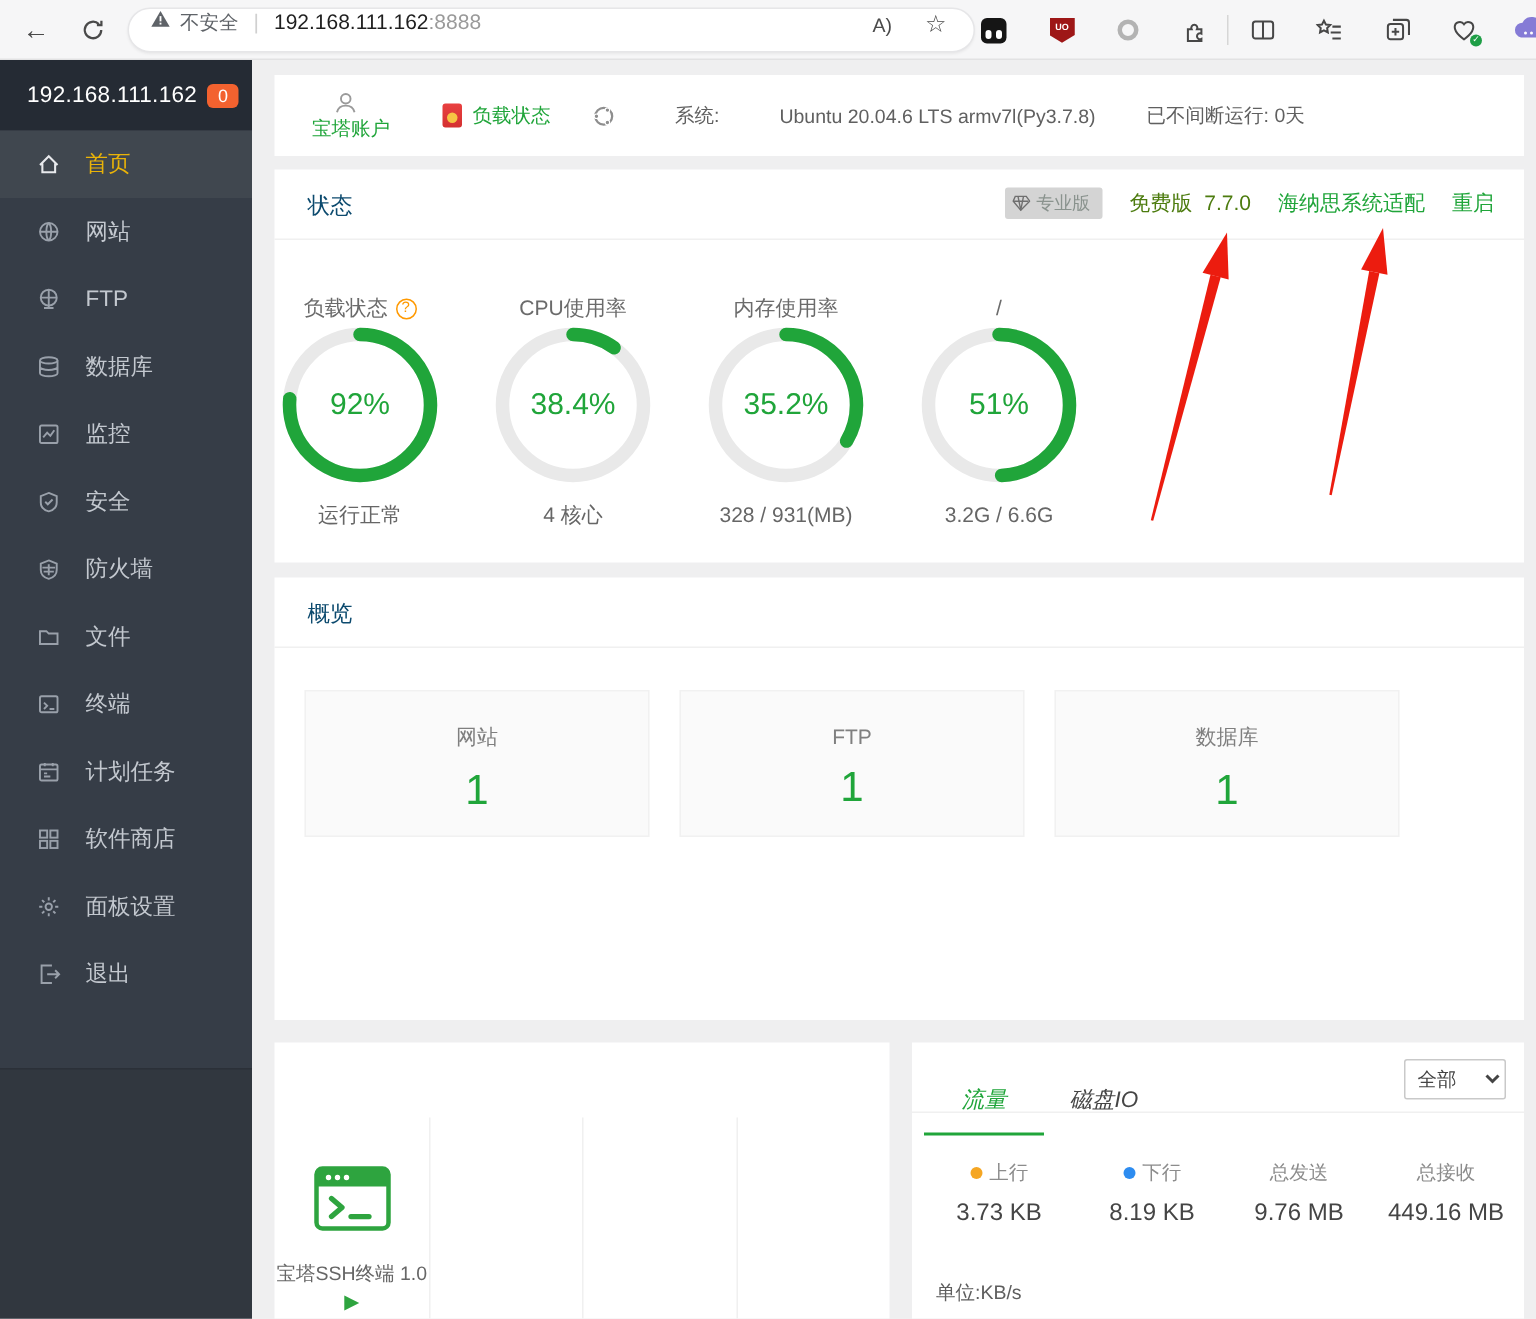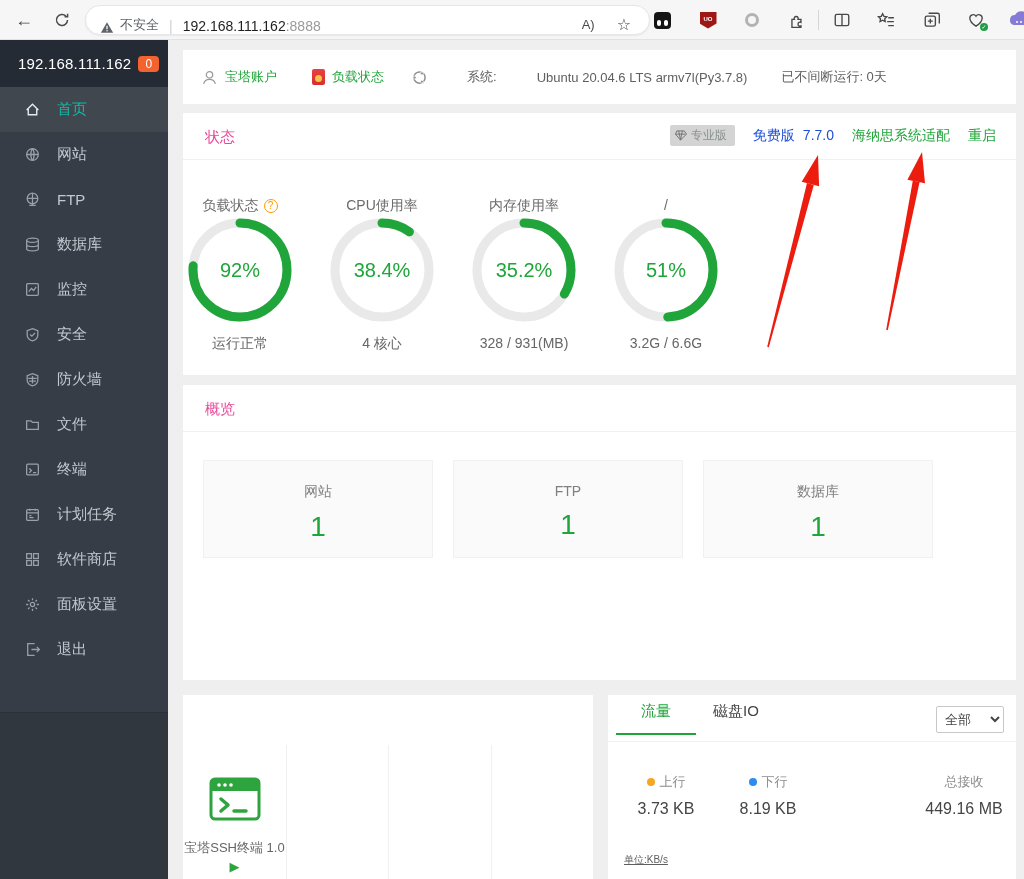--- a/index.html
+++ b/index.html
@@ -1,21 +1,21 @@
 <!DOCTYPE html>
 <html><head>
 <meta charset="utf-8">
 <style>
   * { margin:0; padding:0; box-sizing:border-box; }
   html,body { width:1024px; height:879px; overflow:hidden; font-family:"Liberation Sans","DejaVu Sans",sans-serif; background:#efeff0; }
 
   
   #toolbar { position:absolute; left:0; top:0; width:1024px; height:40px; background:#f6f6f7; border-bottom:1px solid #e2e2e3; z-index:30; }
   .tb-btn { position:absolute; top:8px; width:24px; height:24px; display:flex; align-items:center; justify-content:center; color:#4a4a4a; cursor:pointer; }
-  #url-pill { position:absolute; left:85px; top:5px; width:565px; height:30px; background:#fff; border:1px solid #e6e6e8; border-radius:15px; box-shadow:0 1px 2px rgba(0,0,0,.06); display:flex; align-items:flex-end; }
+  #url-pill { position:absolute; left:85px; top:5px; width:565px; height:30px; background:#fff; border:1px solid #e6e6e8; border-radius:15px; box-shadow:0 1px 2px rgba(0,0,0,.06); display:flex; align-items:flex-start; }
   #url-pill .warn { margin-left:14px; display:flex; align-items:center; }
   #url-pill .notsecure { margin-left:6px; font-size:13px; color:#5f6368; }
   #url-pill .sep { margin:0 10px; color:#d0d0d0; font-size:14px; }
   #url-pill .url { font-size:14px; color:#1f1f1f; }
   #url-pill .port { font-size:14px; color:#9a9a9a; }
   #url-pill .pill-right { margin-left:auto; display:flex; align-items:center; gap:22px; margin-right:18px; color:#4a4a4a; }
   .readaloud { font-size:13px; color:#4a4a4a; }
   .star-glyph { font-size:16px; color:#4a4a4a; }
   .ext-dark { width:17px; height:17px; background:#151515; border-radius:4px; position:relative; }
   .ext-dark:before, .ext-dark:after { content:""; position:absolute; bottom:3px; width:4px; height:6px; border-radius:2px; background:#fff; }
@@ -27,51 +27,51 @@
   .ext-cloud { position:absolute; top:9px; }
 
   
   #sidebar { position:absolute; left:0; top:40px; width:168px; height:839px; background:#363d47; z-index:10; }
   #side-head { height:47px; background:#252b34; display:flex; align-items:center; padding:0 10px; }
   #side-head .ip { color:#fff; font-size:15px; margin-left:8px; letter-spacing:.2px; }
   #side-badge { margin-left:7px; background:#f3622f; color:#fff; font-size:12px; border-radius:4px; padding:1px 7px; }
   #side-menu { position:absolute; top:47px; left:0; right:0; }
   .si { height:45px; display:flex; align-items:center; padding-left:24px; color:#c3c8cf; font-size:15px; cursor:pointer; }
   .si svg { width:17px; height:17px; margin-right:16px; color:#99a0aa; flex:none; }
-  .si.active { background:#40474f; color:#14b8a6; }
+  .si.active { background:#40474f; color:#eab308; }
   .si.active svg { color:#e8eaed; }
   #side-foot { position:absolute; top:672px; left:0; right:0; bottom:0; background:#31373f; border-top:1px solid #2b3038; }
 
   
   #main { position:absolute; left:168px; top:40px; width:856px; height:839px; background:#efeff0; overflow:hidden; }
   .card { position:absolute; background:#fff; }
   #card-info   { left:15px; top:10px;  width:833px; height:54px; }
   #card-status { left:15px; top:73px;  width:833px; height:262px; }
   #card-overview { left:15px; top:345px; width:833px; height:295px; }
   #card-software { left:15px; top:655px; width:410px; height:300px; }
   #card-traffic  { left:440px; top:655px; width:408px; height:300px; }
 
   
   #card-info { display:flex; align-items:center; font-size:13px; color:#666; }
   .info-item { display:flex; align-items:center; }
   .green-link { color:#20a53a; cursor:pointer; }
-  #acct { margin-left:18px; } #acct span { margin-left:7px; font-size:13px; }
+  #acct { margin-left:18px;flex-direction:column; } #acct span { margin-left:7px; font-size:13px; }
   #invite { margin-left:28px; } #invite span { margin-left:7px; }
   #sysinfo { margin-left:28px;gap:32px; } #sysinfo .lbl { margin-left:8px; color:#606060; }
   #sysinfo .val { margin-left:8px; color:#606060; }
   #uptime { margin-left:34px; color:#606060; }
   .redpacket { width:13px; height:16px; background:linear-gradient(#e94040,#d43030); border-radius:2px; position:relative; }
   .redpacket:before { content:""; position:absolute; left:3px; top:6px; width:7px; height:7px; background:#f6c344; border-radius:50%; }
 
   
   .card-head { position:absolute; left:0; top:0; right:0; height:47px; border-bottom:1px solid #f0f0f0; }
-  .card-title { position:absolute; left:22px; top:15px; font-size:15px; color:#ec4899; }
+  .card-title { position:absolute; left:22px; top:15px; font-size:15px; color:#0c4a6e; }
   #status-right { position:absolute; right:20px; top:0; height:45px; display:flex; align-items:center; gap:18px; font-size:13px;padding-left:20px; }
   #pro-badge { display:inline-flex; align-items:center; gap:4px; background:#d4d4d4; color:#8a938e; font-size:12px; padding:2px 8px 2px 4px; border-radius:2px; }
-  #version-wrap { color:#1d4ed8; font-size:14px; display:flex; gap:8px; }
+  #version-wrap { color:#4d7c0f; font-size:14px; display:flex; gap:8px; }
   .gauge { position:absolute; width:140px; text-align:center; }
   .g-label { position:absolute; top:84px; width:100%; font-size:14px; color:#6b6b6b; display:flex; justify-content:center; align-items:center; gap:5px; }
   .helpq { display:inline-flex; width:14px; height:14px; border:1px solid #ff9900; border-radius:50%; color:#ff9900; font-size:10px; line-height:12px; justify-content:center; }
   .ring-wrap { position:absolute; top:104px; left:17px; width:106px; height:106px; }
   .ring-val { position:absolute; top:0; left:0; width:106px; height:106px; display:flex; align-items:center; justify-content:center; font-size:20px; color:#20a53a; }
   .g-sub { position:absolute; top:222px; width:100%; font-size:14px; color:#666; }
   .g0 { left:-13px; } .g1 { left:129px; } .g2 { left:271px; } .g3 { left:413px; }
 
   
   .ov-box { position:absolute; width:230px; height:98px; background:#fafafa; border:1px solid #f1f1f1; text-align:center; cursor:pointer; }
@@ -82,28 +82,28 @@
   #ov3 { left:20px; top:177px; height:96px; }
 
   
   .v-line { position:absolute; top:50px; bottom:0; width:1px; background:#f0f0f0; }
   #app-cell { position:absolute; left:0; top:50px; width:103px; bottom:0; text-align:center; cursor:pointer; }
   .app-name { margin-top:14px; font-size:13px; color:#666; }
   .app-play { margin-top:2px; font-size:13px; color:#2ea43f; }
 
   
   #traffic-tabs { position:absolute; left:8px; top:0; display:flex; }
-  .t-tab { width:80px; text-align:center; padding:7px 0 12px; font-size:15px; color:#454545; cursor:pointer; }
+  .t-tab { width:80px; text-align:center; padding:29px 0 12px; font-size:15px; color:#454545; cursor:pointer;font-style:italic; }
   .t-tab.active { color:#20a53a; border-bottom:2px solid #20a53a; }
   #traffic-select { position:absolute; right:12px; top:11px; width:68px; height:27px; font-size:13px; color:#444; border:1px solid #c9c9c9; border-radius:2px; background:#fff; padding-left:4px; }
   .stat-col { position:absolute; top:78px; width:100px; text-align:center; }
   .stat-lbl { font-size:13px; color:#8c8c8c; display:flex; align-items:center; justify-content:center; gap:5px; }
   .dot { width:8px; height:8px; border-radius:50%; display:inline-block; }
   .stat-val { margin-top:9px; font-size:16px; color:#454545; }
-  #unit-label { position:absolute; left:16px; top:158px; font-size:10px; color:#5e5e5e;text-decoration:underline; }
+  #unit-label { position:absolute; left:16px; top:158px; font-size:13px; color:#5e5e5e; }
 
   
   #arrows { position:absolute; left:572px; top:100px; width:230px; height:220px; z-index:20; pointer-events:none; }
 </style>
 </head>
 <body>
 
 <div id="toolbar">
   <div class="tb-btn" style="left:12px">
       <span style="font-size:18px">←</span>
@@ -448,20 +448,26 @@
         </div>
       <div class="stat-val">3.73 KB</div>
     </div>
     <div class="stat-col" style="left:110px">
       <div class="stat-lbl">
           <span class="dot" style="background:#2d8cf0"></span>
           <span>下行</span>
         </div>
       <div class="stat-val">8.19 KB</div>
     </div>
+    <div class="stat-col" style="left:208px">
+      <div class="stat-lbl">
+          <span>总发送</span>
+        </div>
+      <div class="stat-val">9.76 MB</div>
+    </div>
     <div class="stat-col" style="left:306px">
       <div class="stat-lbl">
           <span>总接收</span>
         </div>
       <div class="stat-val">449.16 MB</div>
     </div>
     <div id="unit-label">单位:KB/s</div>
   </div>
 
   <svg id="arrows" viewBox="0 0 230 220">

